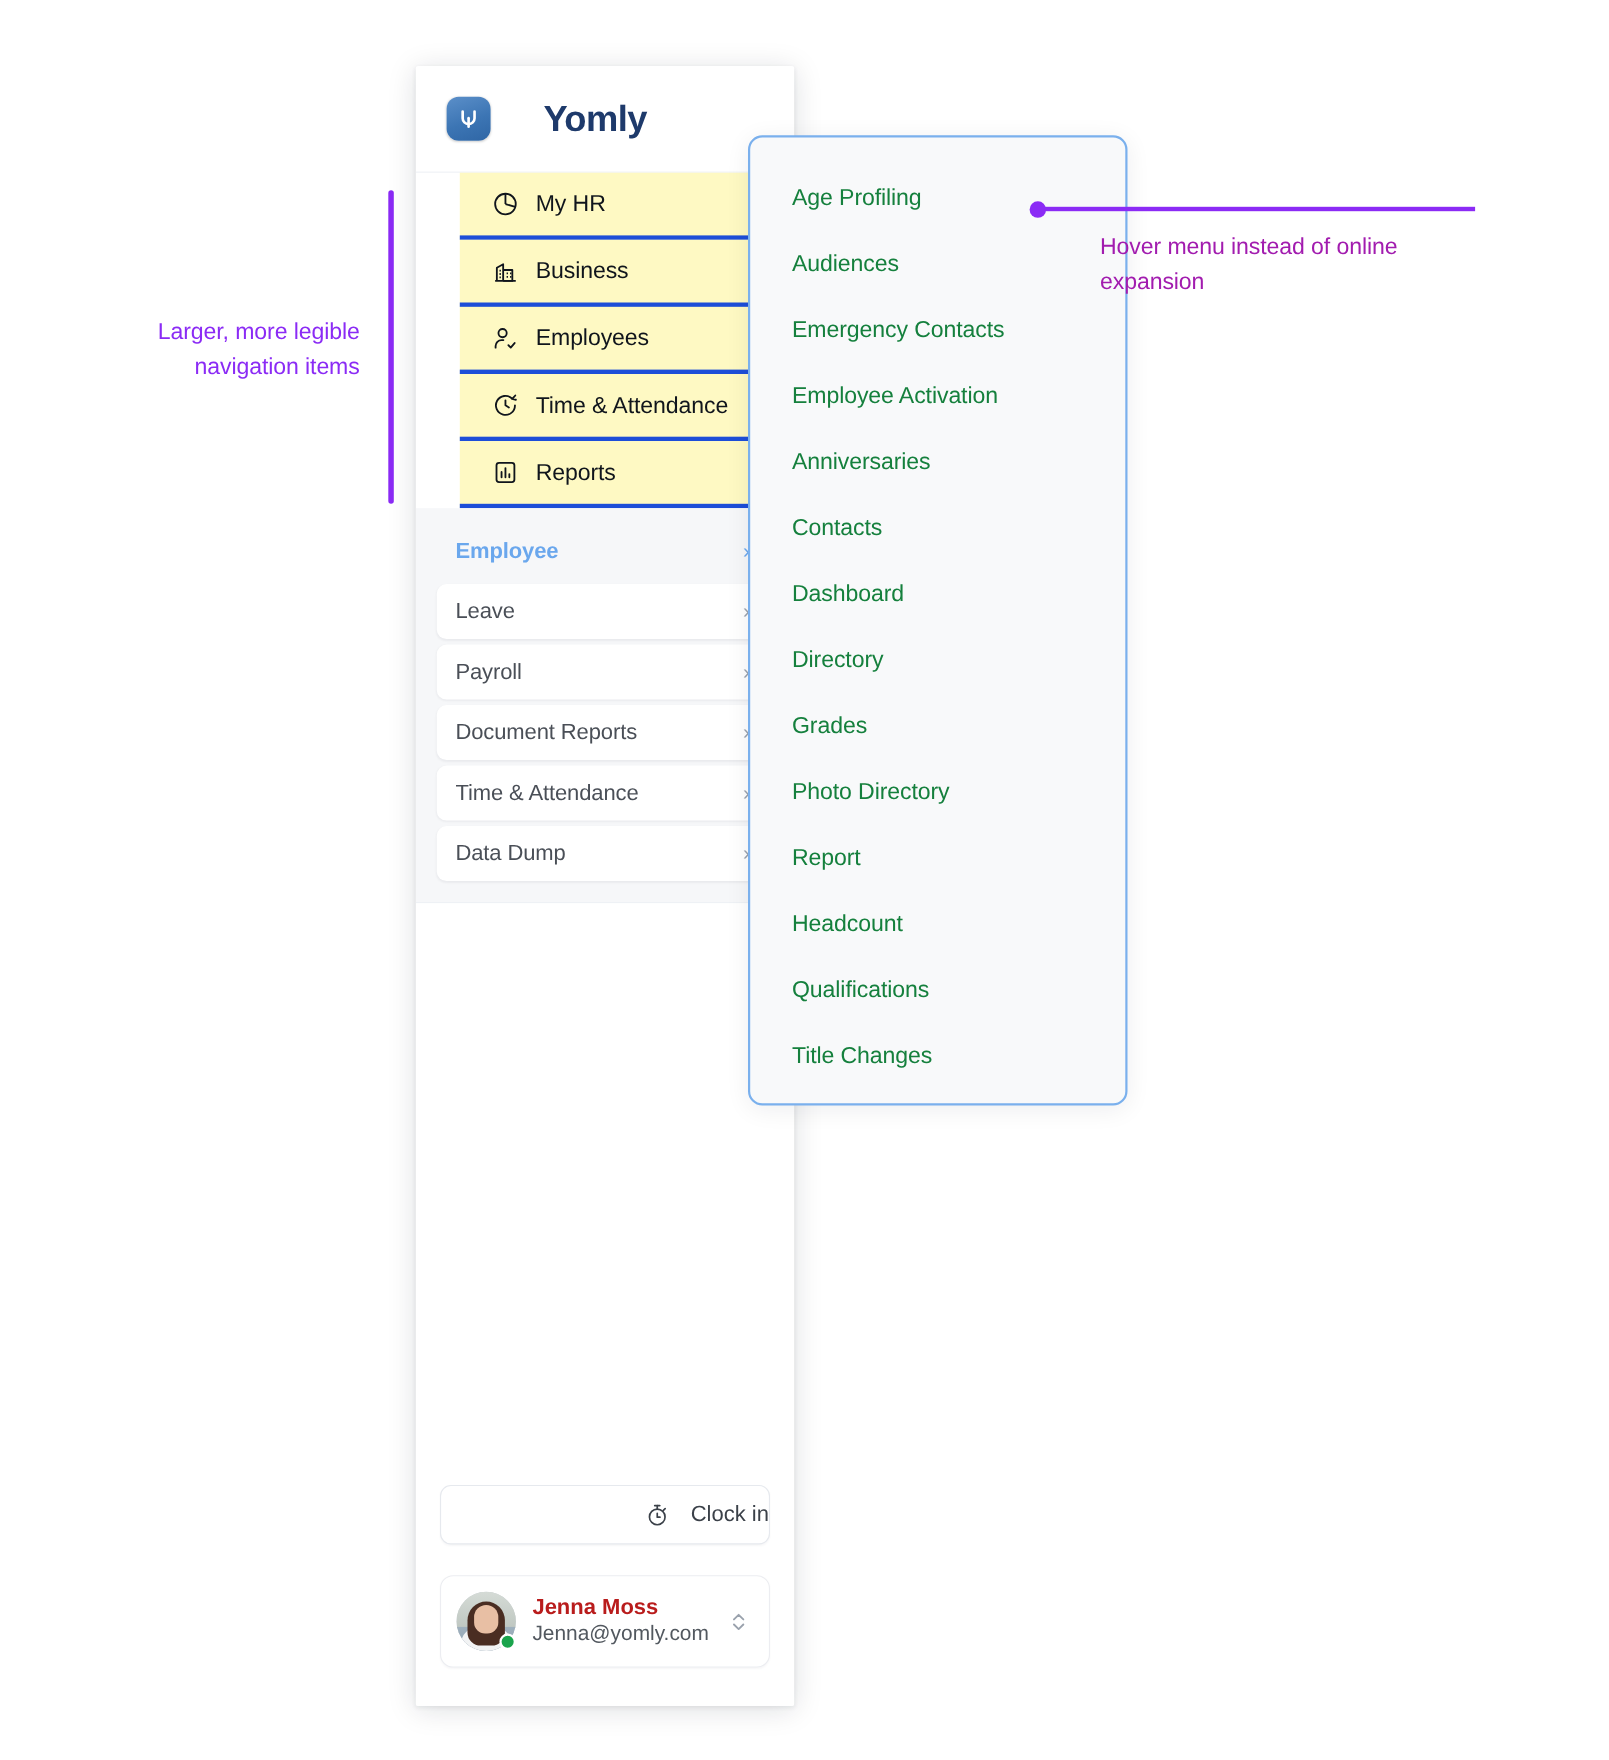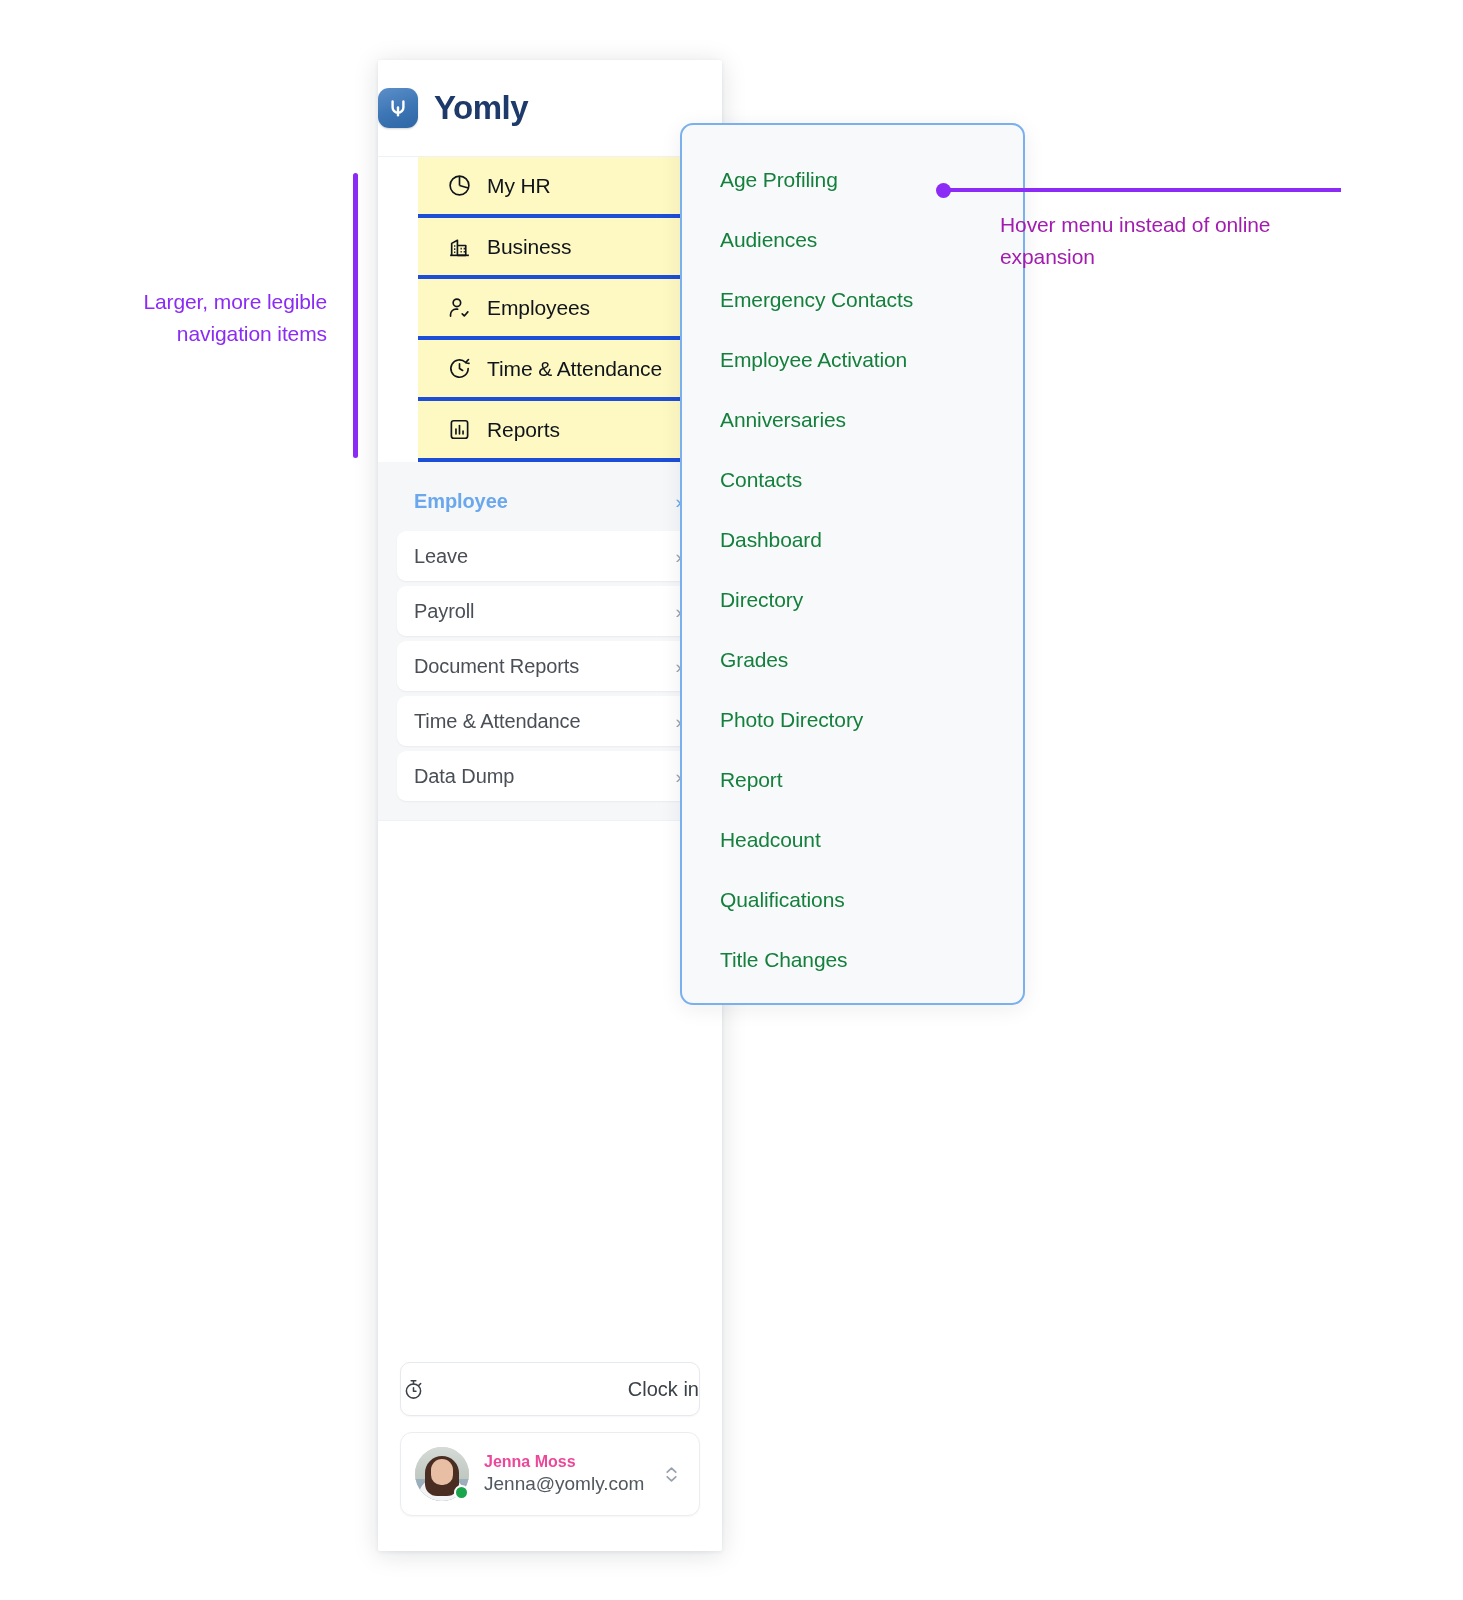--- a/index.html
+++ b/index.html
@@ -33,21 +33,23 @@
     box-shadow: 0 3px 26px rgba(17, 24, 39, 0.13), 0 1px 4px rgba(17,24,39,0.07);
     display: flex;
     flex-direction: column;
     overflow: hidden;
   }
 
   .brand {
     height: 96px;
     display: flex;
     align-items: center;
-    flex: none;
+    padding-left: 28px;
+    flex: none;
+    gap: 32px;
   }
   .brand-mark {
     width: 40px;
     height: 40px;
     border-radius: 11px;
     background: linear-gradient(160deg, #5b8fc9 0%, #3c75b4 55%, #2f66a5 100%);
     display: flex;
     align-items: center;
     justify-content: center;
     flex: none;
@@ -136,28 +138,28 @@
   }
   .sub-item.active .sub-chev {
     color: #6aa7ed;
   }
 
   .spacer { flex: 1 1 auto; }
 
   
   .clock-btn {
     flex: none;
-    margin: 0 22px 16px 22px;
+    margin: 0 22px 28px 22px;
     height: 52px;
     border: 1px solid #e6e9ee;
     border-radius: 10px;
     background: #ffffff;
     display: flex;
     align-items: center;
-    justify-content: space-between;
+    justify-content: flex-end;
     gap: 18px;
     box-shadow: 0 1px 2px rgba(17,24,39,0.04);
   }
   .clock-label {
     font-size: 20px;
     color: #3b4149;
     font-weight: 500;
   }
 
   .profile {
@@ -226,23 +228,23 @@
   }
   .profile-text {
     margin-left: 15px;
     display: flex;
     flex-direction: column;
     justify-content: center;
     flex: 1 1 auto;
     min-width: 0;
   }
   .profile-name {
-    font-size: 16px;
+    font-size: 20px;
     font-weight: 700;
-    color: #ec4899;
+    color: #b91c1c;
     line-height: 1.25;
     white-space: nowrap;
   }
   .profile-email {
     font-size: 19px;
     color: #52585f;
     line-height: 1.3;
     white-space: nowrap;
   }
   .profile-chev {

